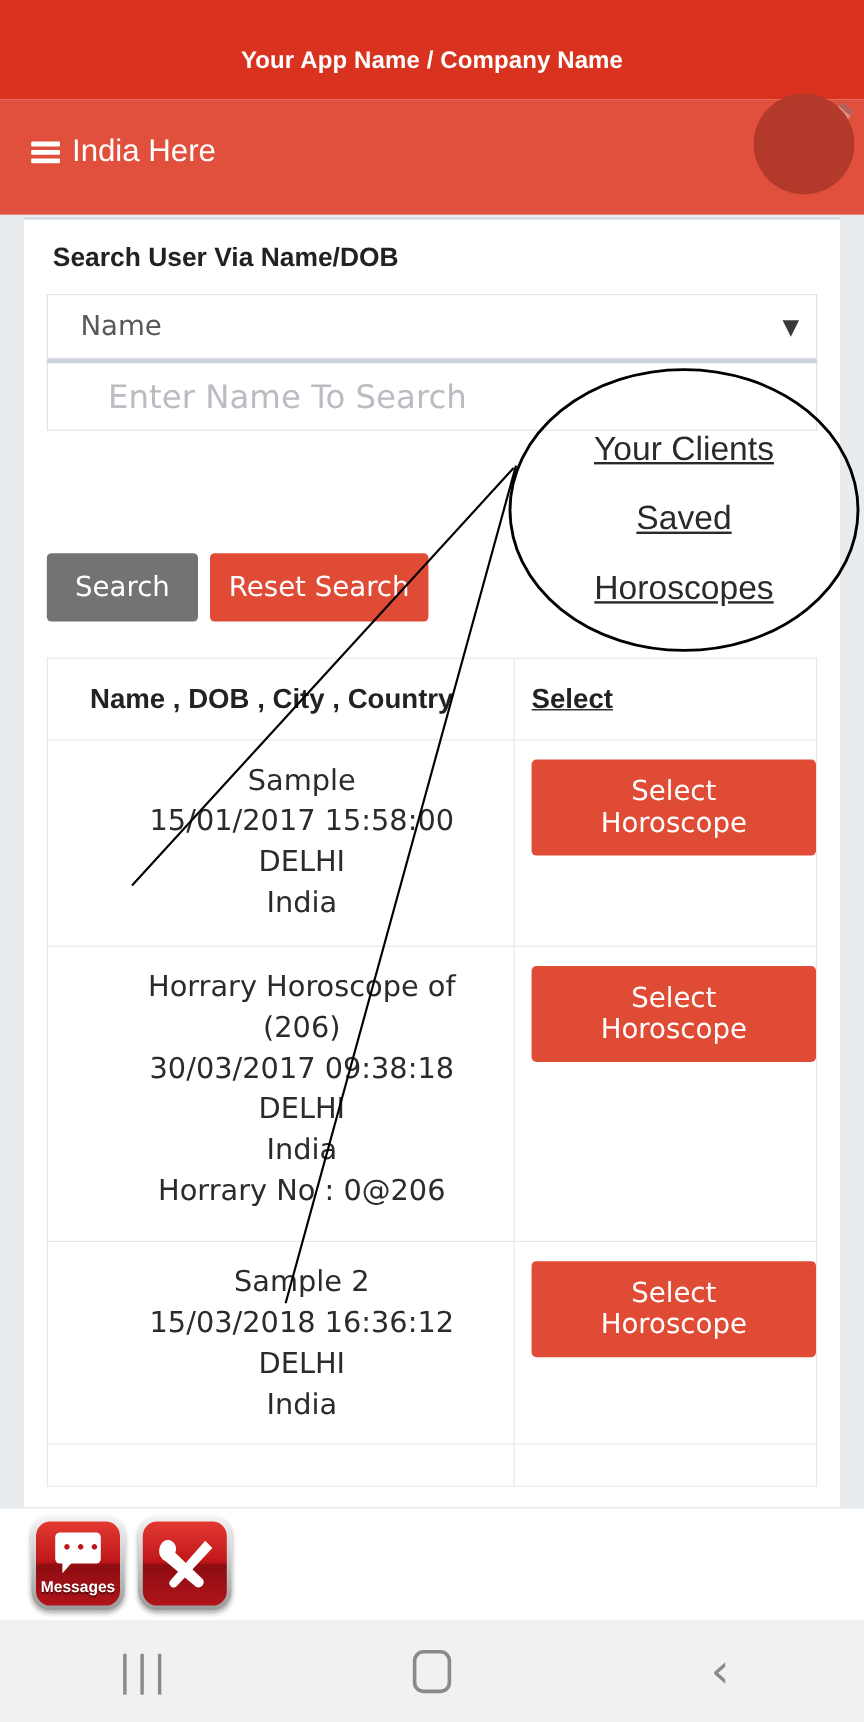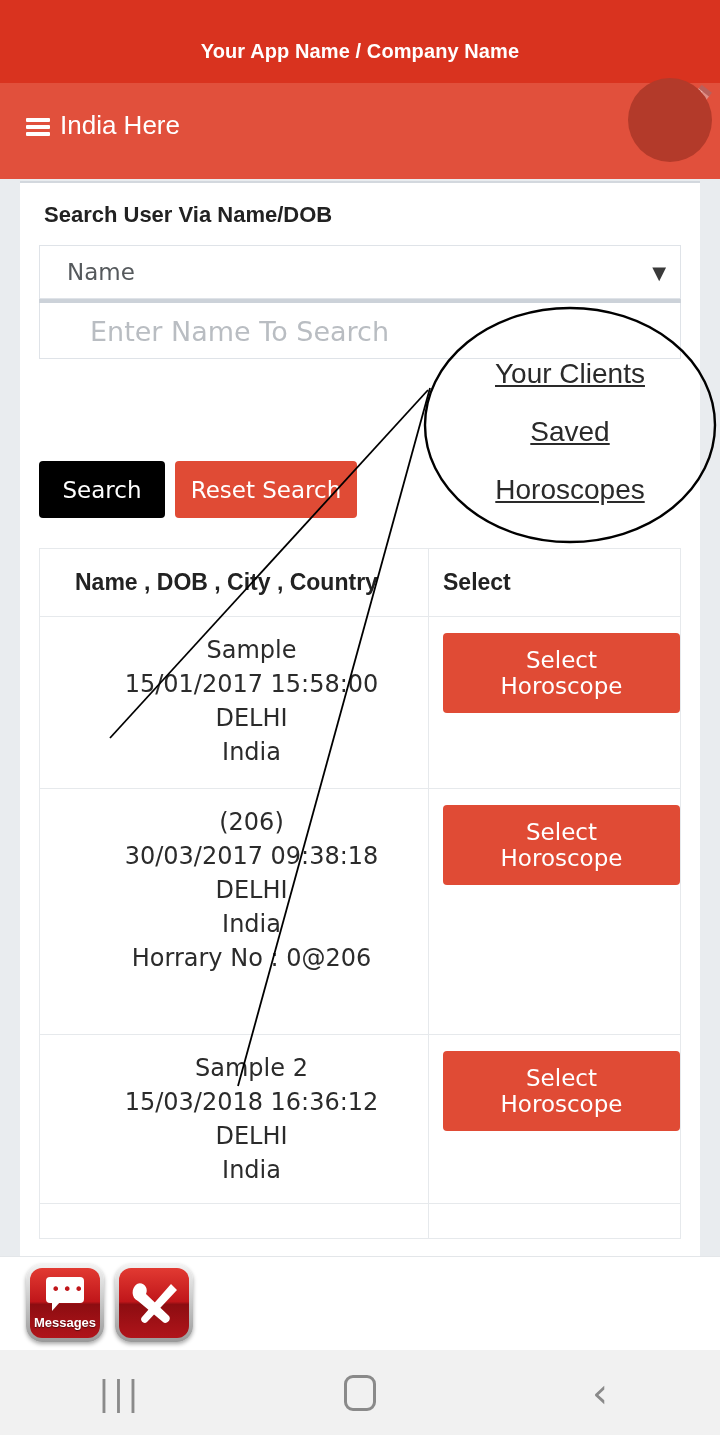--- a/index.html
+++ b/index.html
@@ -101,41 +101,41 @@
     border: none;
     color: #ffffff;
     font-size: 23px;
     border-radius: 4px;
     font-family: "DejaVu Sans", "Liberation Sans", sans-serif;
     cursor: pointer;
     padding: 0;
   }
   .btn-search {
     left: 19px; top: 278px; width: 126px; height: 57px;
-    background: #000000;
+    background: #737373;
   }
   .btn-reset {
     left: 155px; top: 278px; width: 182px; height: 57px;
     background: #e04b35;
   }
   
   .tbl {
     position: absolute; left: 19px; top: 365px; width: 642px;
     border-top: 1px solid #e6e9ec;
     border-left: 1px solid #e6e9ec;
     border-right: 1px solid #e6e9ec;
     box-sizing: border-box;
   }
   .tbl-row {
     display: flex;
     border-bottom: 1px solid #e6e9ec;
     box-sizing: border-box;
   }
   .tbl-col-a { width: 389px; box-sizing: border-box; border-right: 1px solid #e6e9ec; padding: 16px 0 16px 35px; }
-  .tbl-col-b { width: 251px; box-sizing: border-box; padding: 16px 0 16px 14px; }
+  .tbl-col-b { width: 251px; box-sizing: border-box; padding: 16px 0 16px 14px; text-decoration: underline; }
   .tbl-head .tbl-col-a, .tbl-head .tbl-col-b {
     padding-top: 20px; padding-bottom: 20px;
   }
   .th {
     font-size: 23px; font-weight: bold; color: #222222;
     font-family: "Liberation Sans", sans-serif;
     white-space: nowrap;
   }
   .cell-line {
     font-size: 24px; color: #2b2b2b; line-height: 34px;
@@ -313,20 +313,21 @@
         <div class="cell-line">DELHI</div>
         <div class="cell-line">India</div>
       </div>
       <div class="tbl-col-b">
         <button class="btn-select">Select Horoscope</button>
       </div>
     </div>
 
     <div class="tbl-row row-b">
       <div class="tbl-col-a">
+        <div class="cell-line">Horrary Horoscope of</div>
         <div class="cell-line">(206)</div>
         <div class="cell-line">30/03/2017 09:38:18</div>
         <div class="cell-line">DELHI</div>
         <div class="cell-line">India</div>
         <div class="cell-line">Horrary No : 0@206</div>
       </div>
       <div class="tbl-col-b">
         <button class="btn-select">Select Horoscope</button>
       </div>
     </div>

